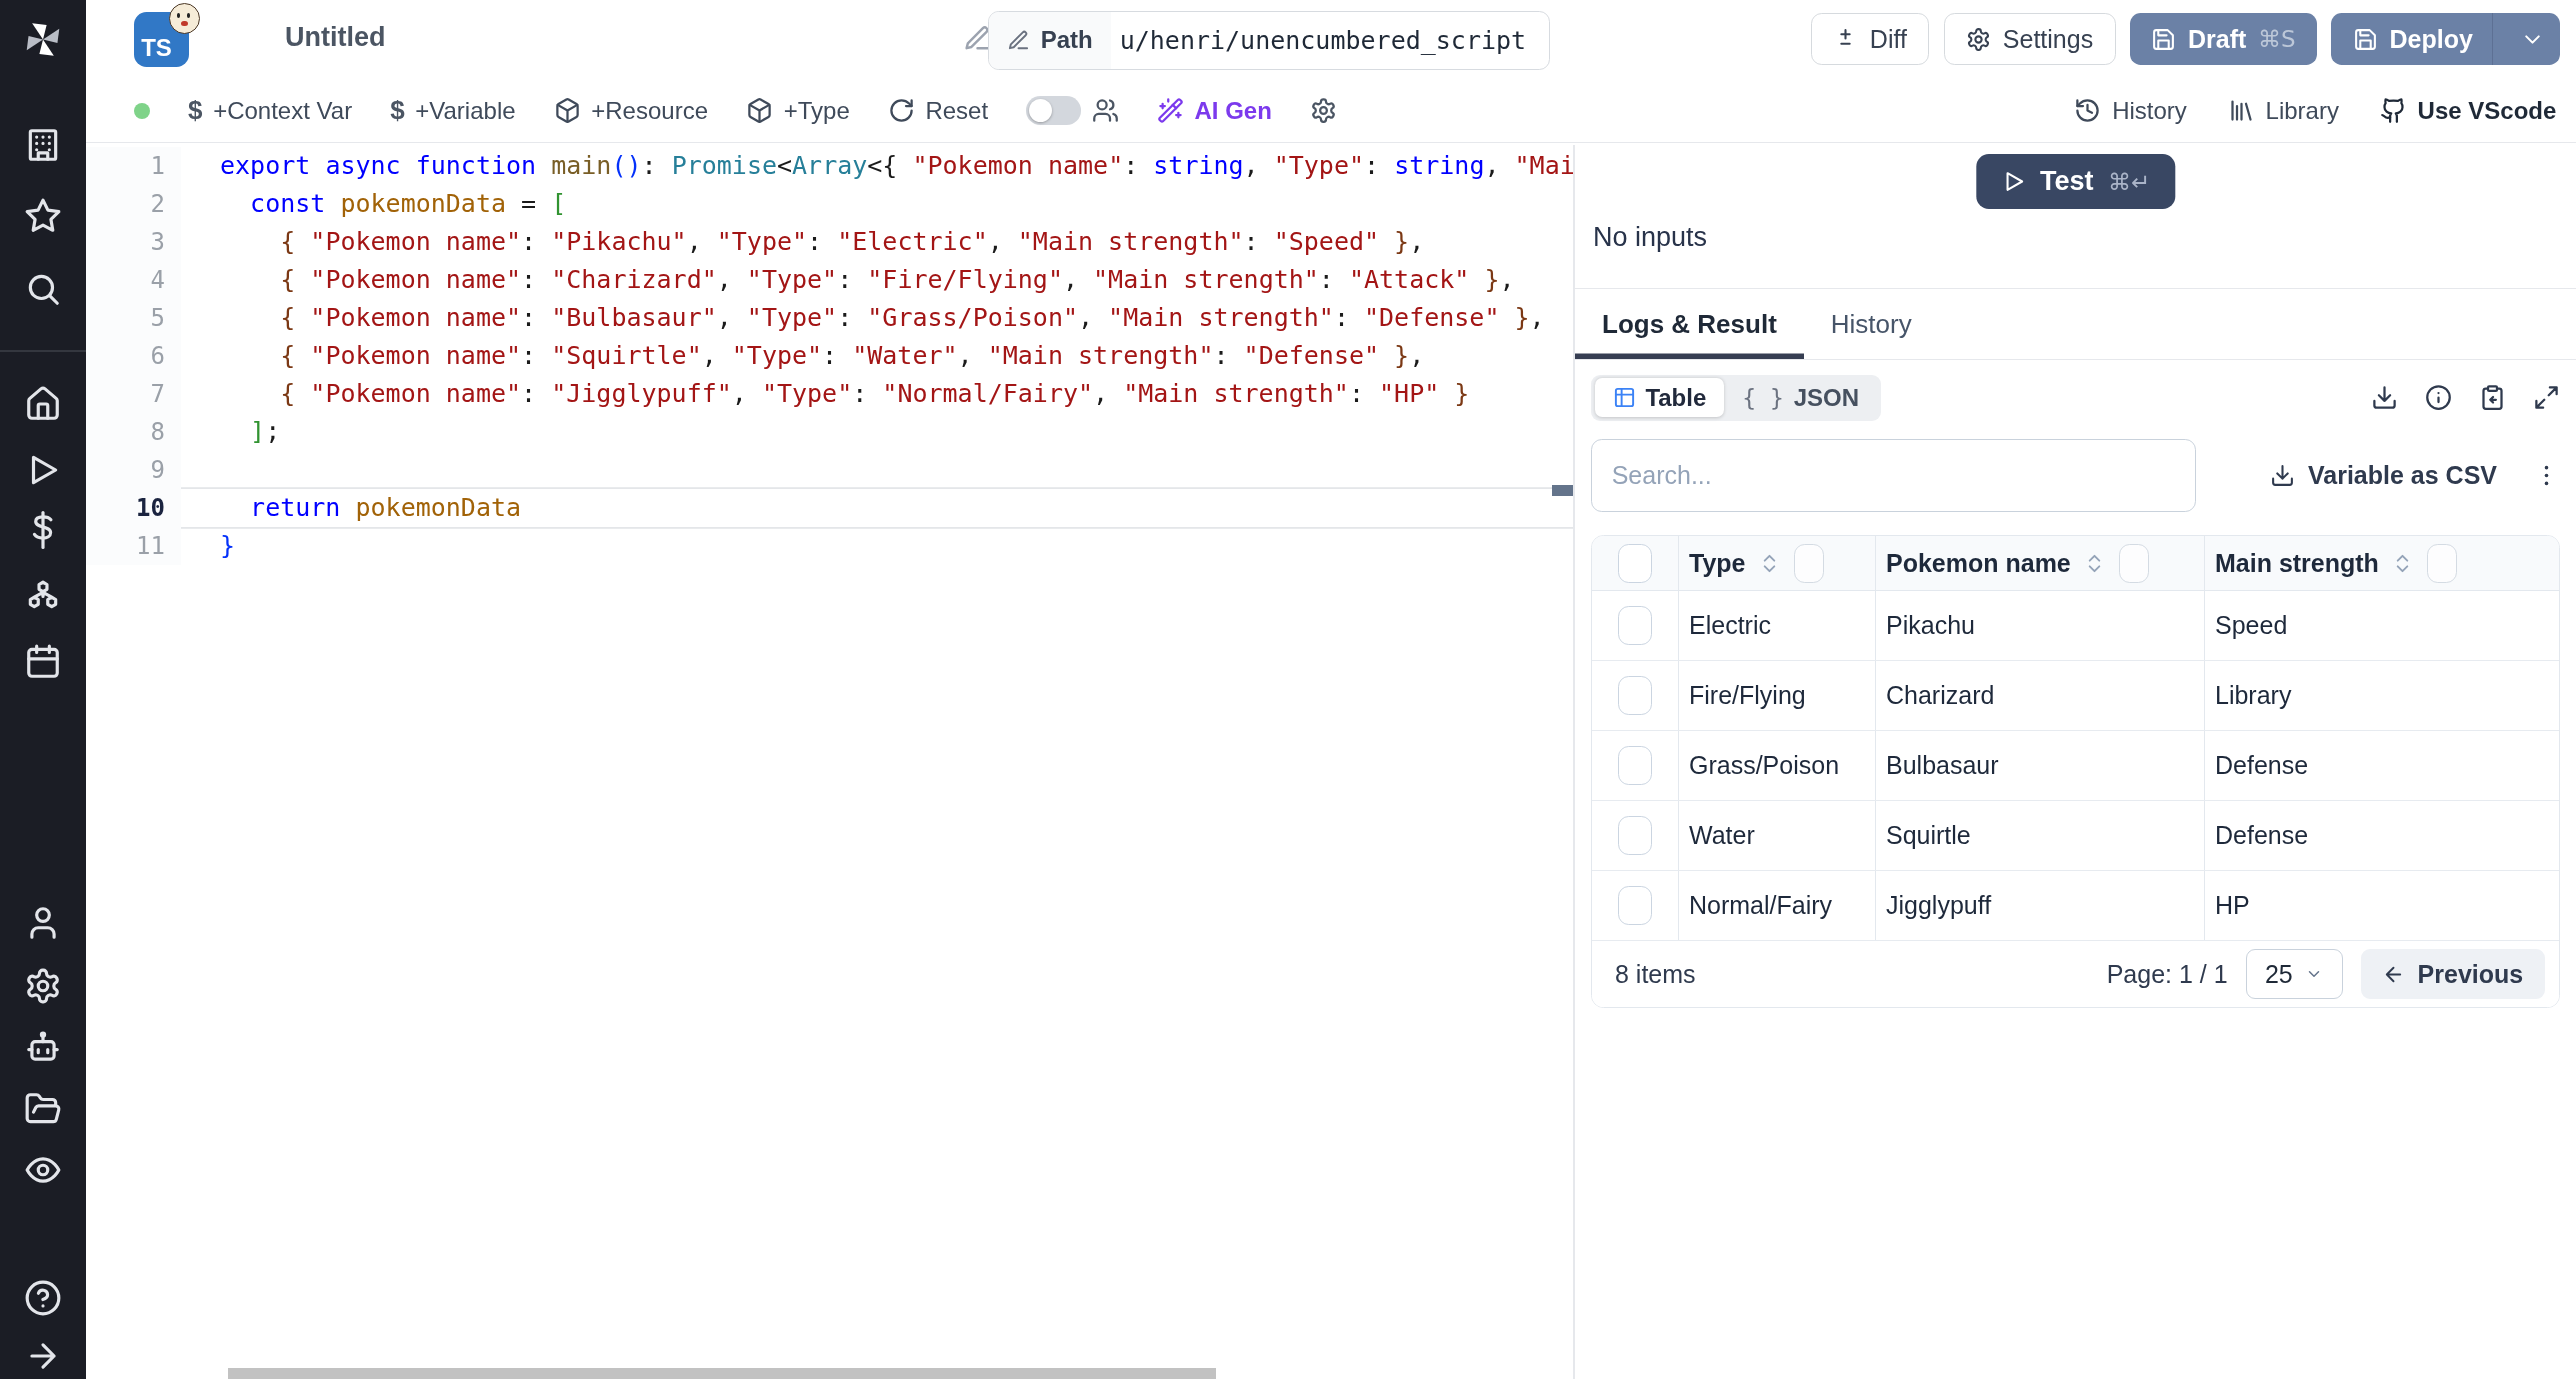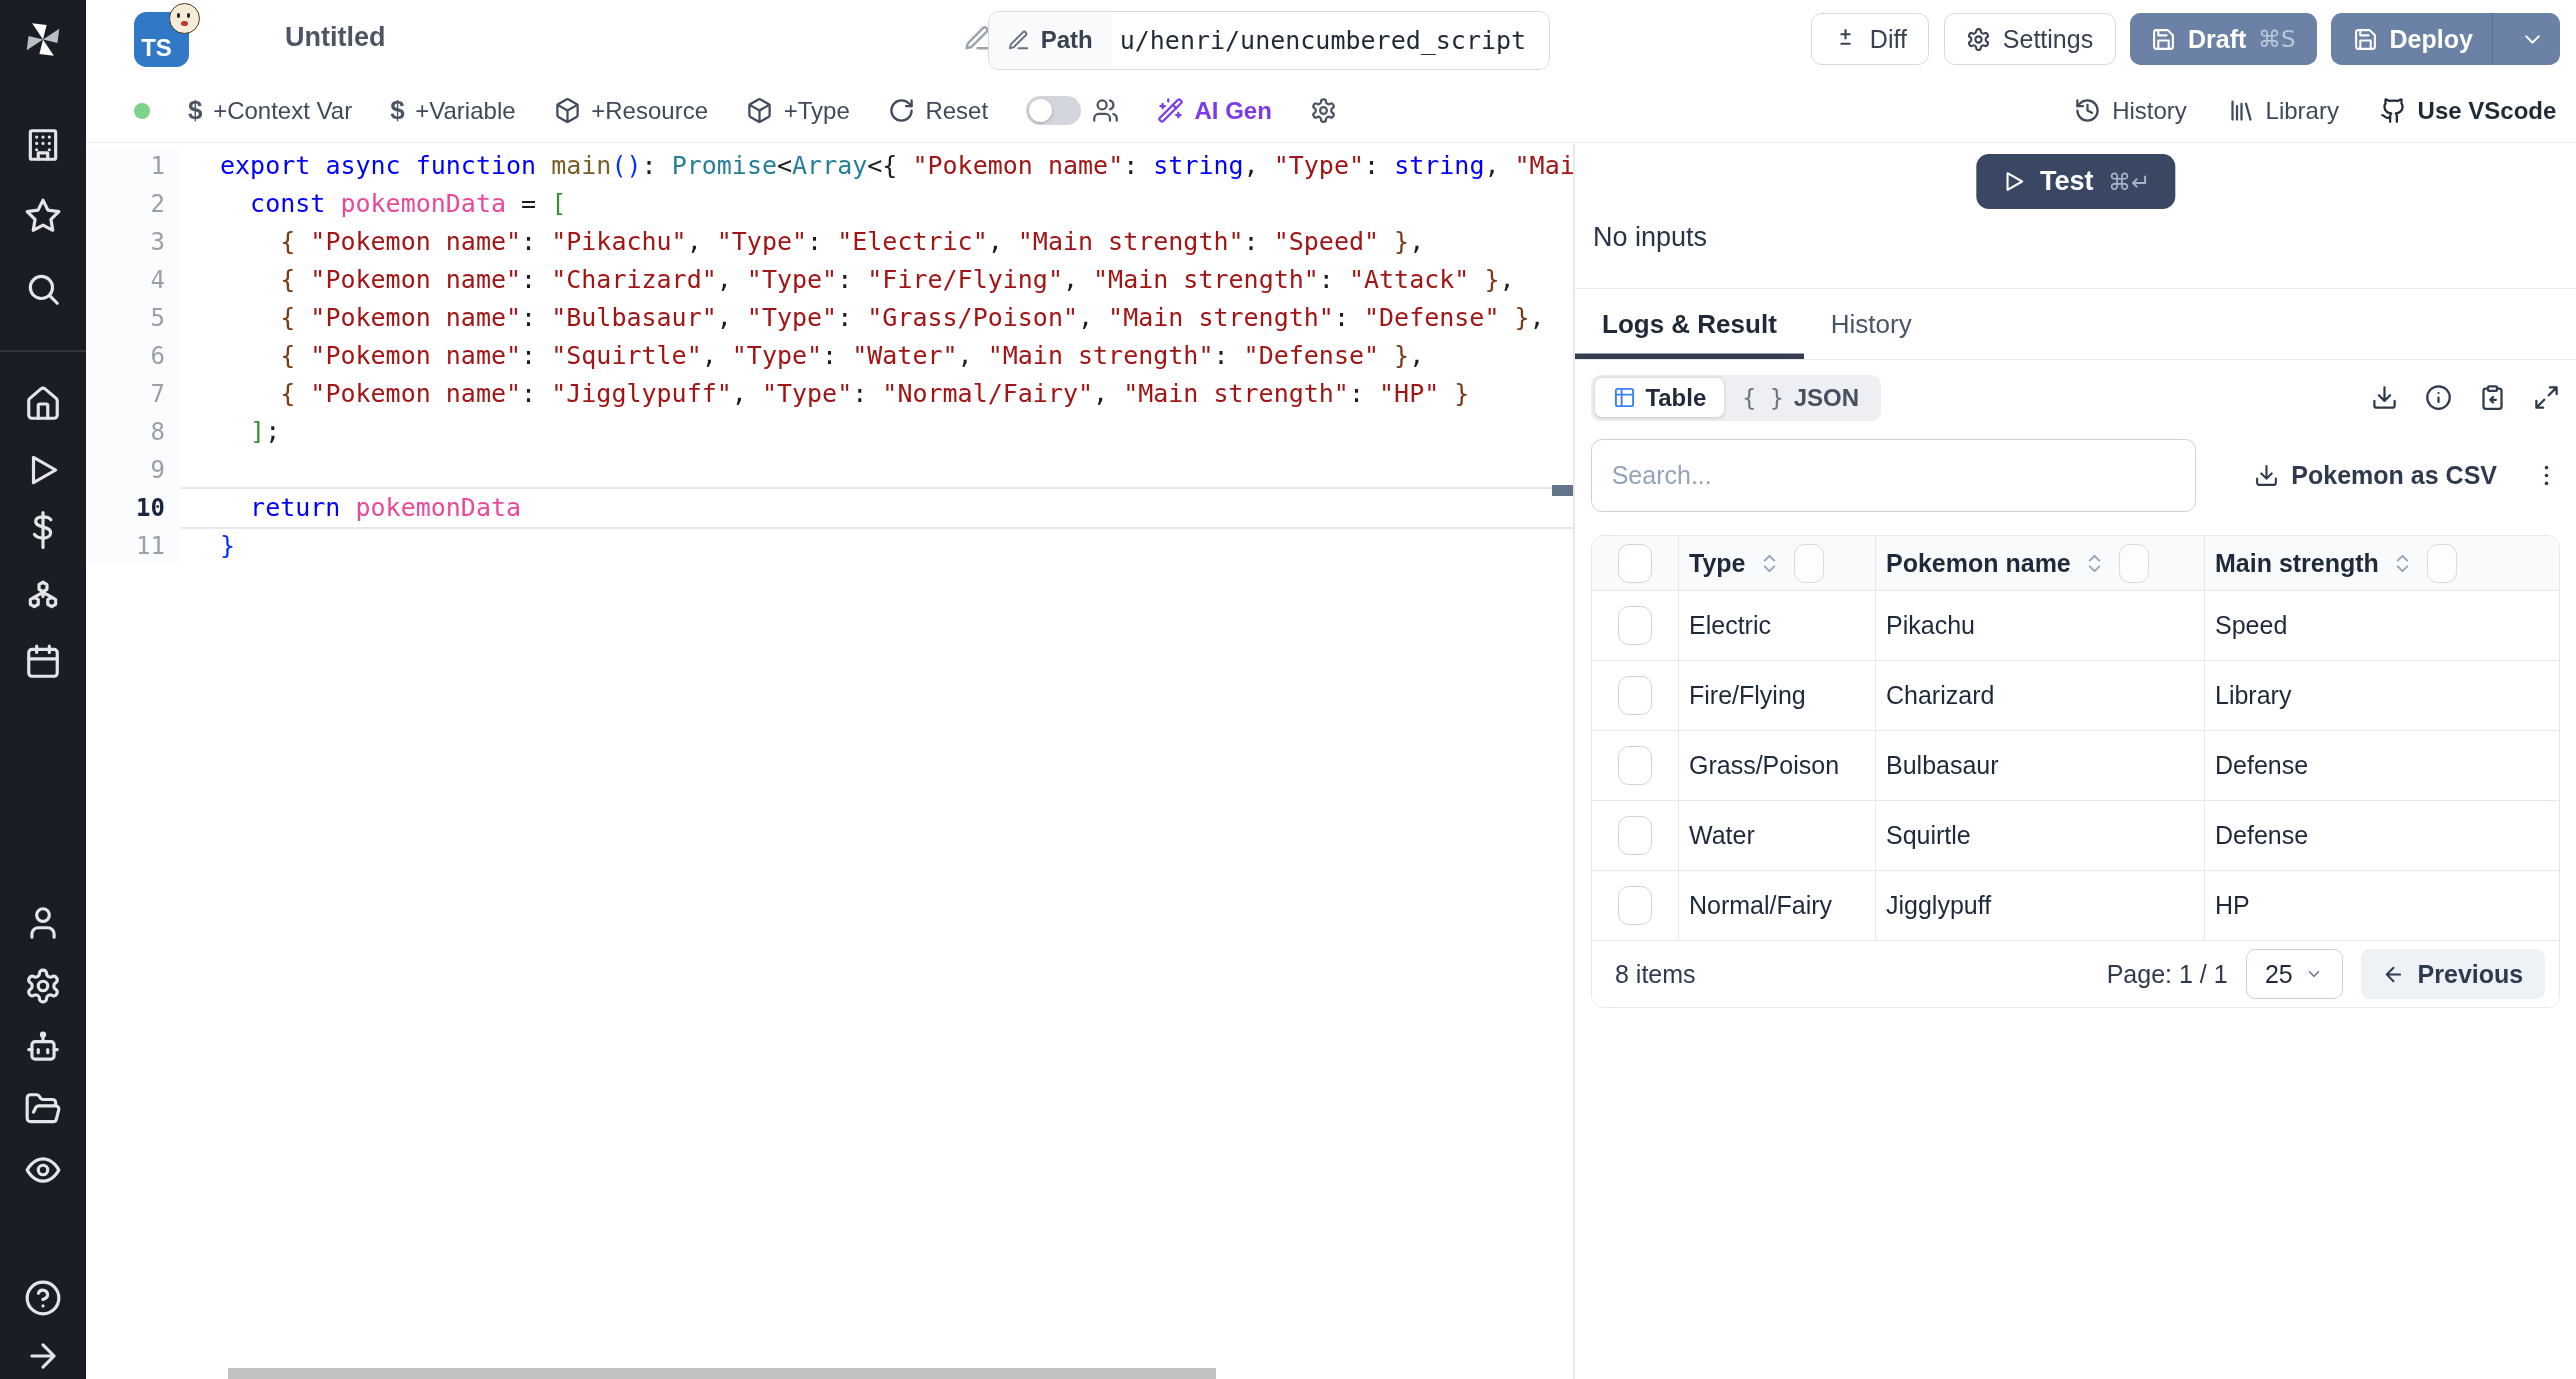--- a/index.html
+++ b/index.html
@@ -49,21 +49,21 @@
 
   
   .editor{position:absolute;left:86px;top:145px;width:1487px;bottom:0;background:#fff;overflow:hidden;}
   .gutter{position:absolute;left:0;top:1.8px;width:95px;background:#fbfcfd;}
   .gutter .ln{height:38px;line-height:38px;text-align:right;padding-right:16px;font-family:"DejaVu Sans Mono",monospace;font-size:24px;color:#9aa0a8;}
   .gutter .ln.cur{color:#1b2440;font-weight:bold;}
   .code{position:absolute;left:95px;right:0;top:1.8px;overflow:hidden;}
   .code-line{height:38px;line-height:38px;white-space:pre;font-family:"DejaVu Sans Mono",monospace;font-size:25px;padding-left:39px;}
   .code-line.current{box-shadow:0 -1.8px 0 #e4e6e9,0 1.8px 0 #e4e6e9;}
   .tk-kw{color:#0000ff}.tk-fn{color:#795e26}.tk-type{color:#267f99}.tk-str{color:#a31515}
-  .tk-var{color:#ec4899}.tk-pun{color:#1b1b1b}.tk-b1{color:#0431fa}.tk-b2{color:#319331}.tk-b3{color:#7b3814}
+  .tk-var{color:#a16207}.tk-pun{color:#1b1b1b}.tk-b1{color:#0431fa}.tk-b2{color:#319331}.tk-b3{color:#7b3814}
   .hscrollbar{position:absolute;left:142px;bottom:0;width:988px;height:10.7px;background:#c2c2c2;cursor:pointer;}
   .overview-mark{position:absolute;right:0;top:340px;width:21.5px;height:10.7px;background:#64748b;}
   .vdivider{position:absolute;left:1573px;top:145px;width:1.8px;bottom:0;background:#e6e8ec;}
 
   
   .right-panel{position:absolute;left:1575px;top:145px;right:0;bottom:0;background:#fff;}
   .test-row{position:relative;height:143px;border-bottom:1.8px solid #e6e8ec;}
   .test-btn{position:absolute;left:50%;transform:translateX(-50%);top:9px;height:55px;background:#394763;color:#fff;border-radius:12.5px;display:flex;align-items:center;gap:14.3px;padding:0 25px;cursor:pointer;}
   .test-btn .lbl{font-size:27px;font-weight:700;}
   .test-btn .kbd2{font-family:"DejaVu Sans",sans-serif;font-size:23px;color:#aab4c8;}
@@ -542,21 +542,21 @@
         </div>
       </div>
 
       <div class="rowB">
         <input class="search-input" placeholder="Search..." style="">
         <span style="flex:1"></span>
         <div class="csv-btn">
           <svg class="ic s28" viewBox="0 0 28 28" width="25" height="25">
               <use href="#i-download"></use>
             </svg>
-          <span>Pokemon as CSV</span>
+          <span>Variable as CSV</span>
         </div>
         <svg class="ic s30 kebab" viewBox="0 0 30 30" width="27" height="27">
             <use href="#i-kebab"></use>
           </svg>
       </div>
 
       <div class="result-table">
         <div class="thead">
           <div class="th c0">
               <span class="checkbox"></span>

